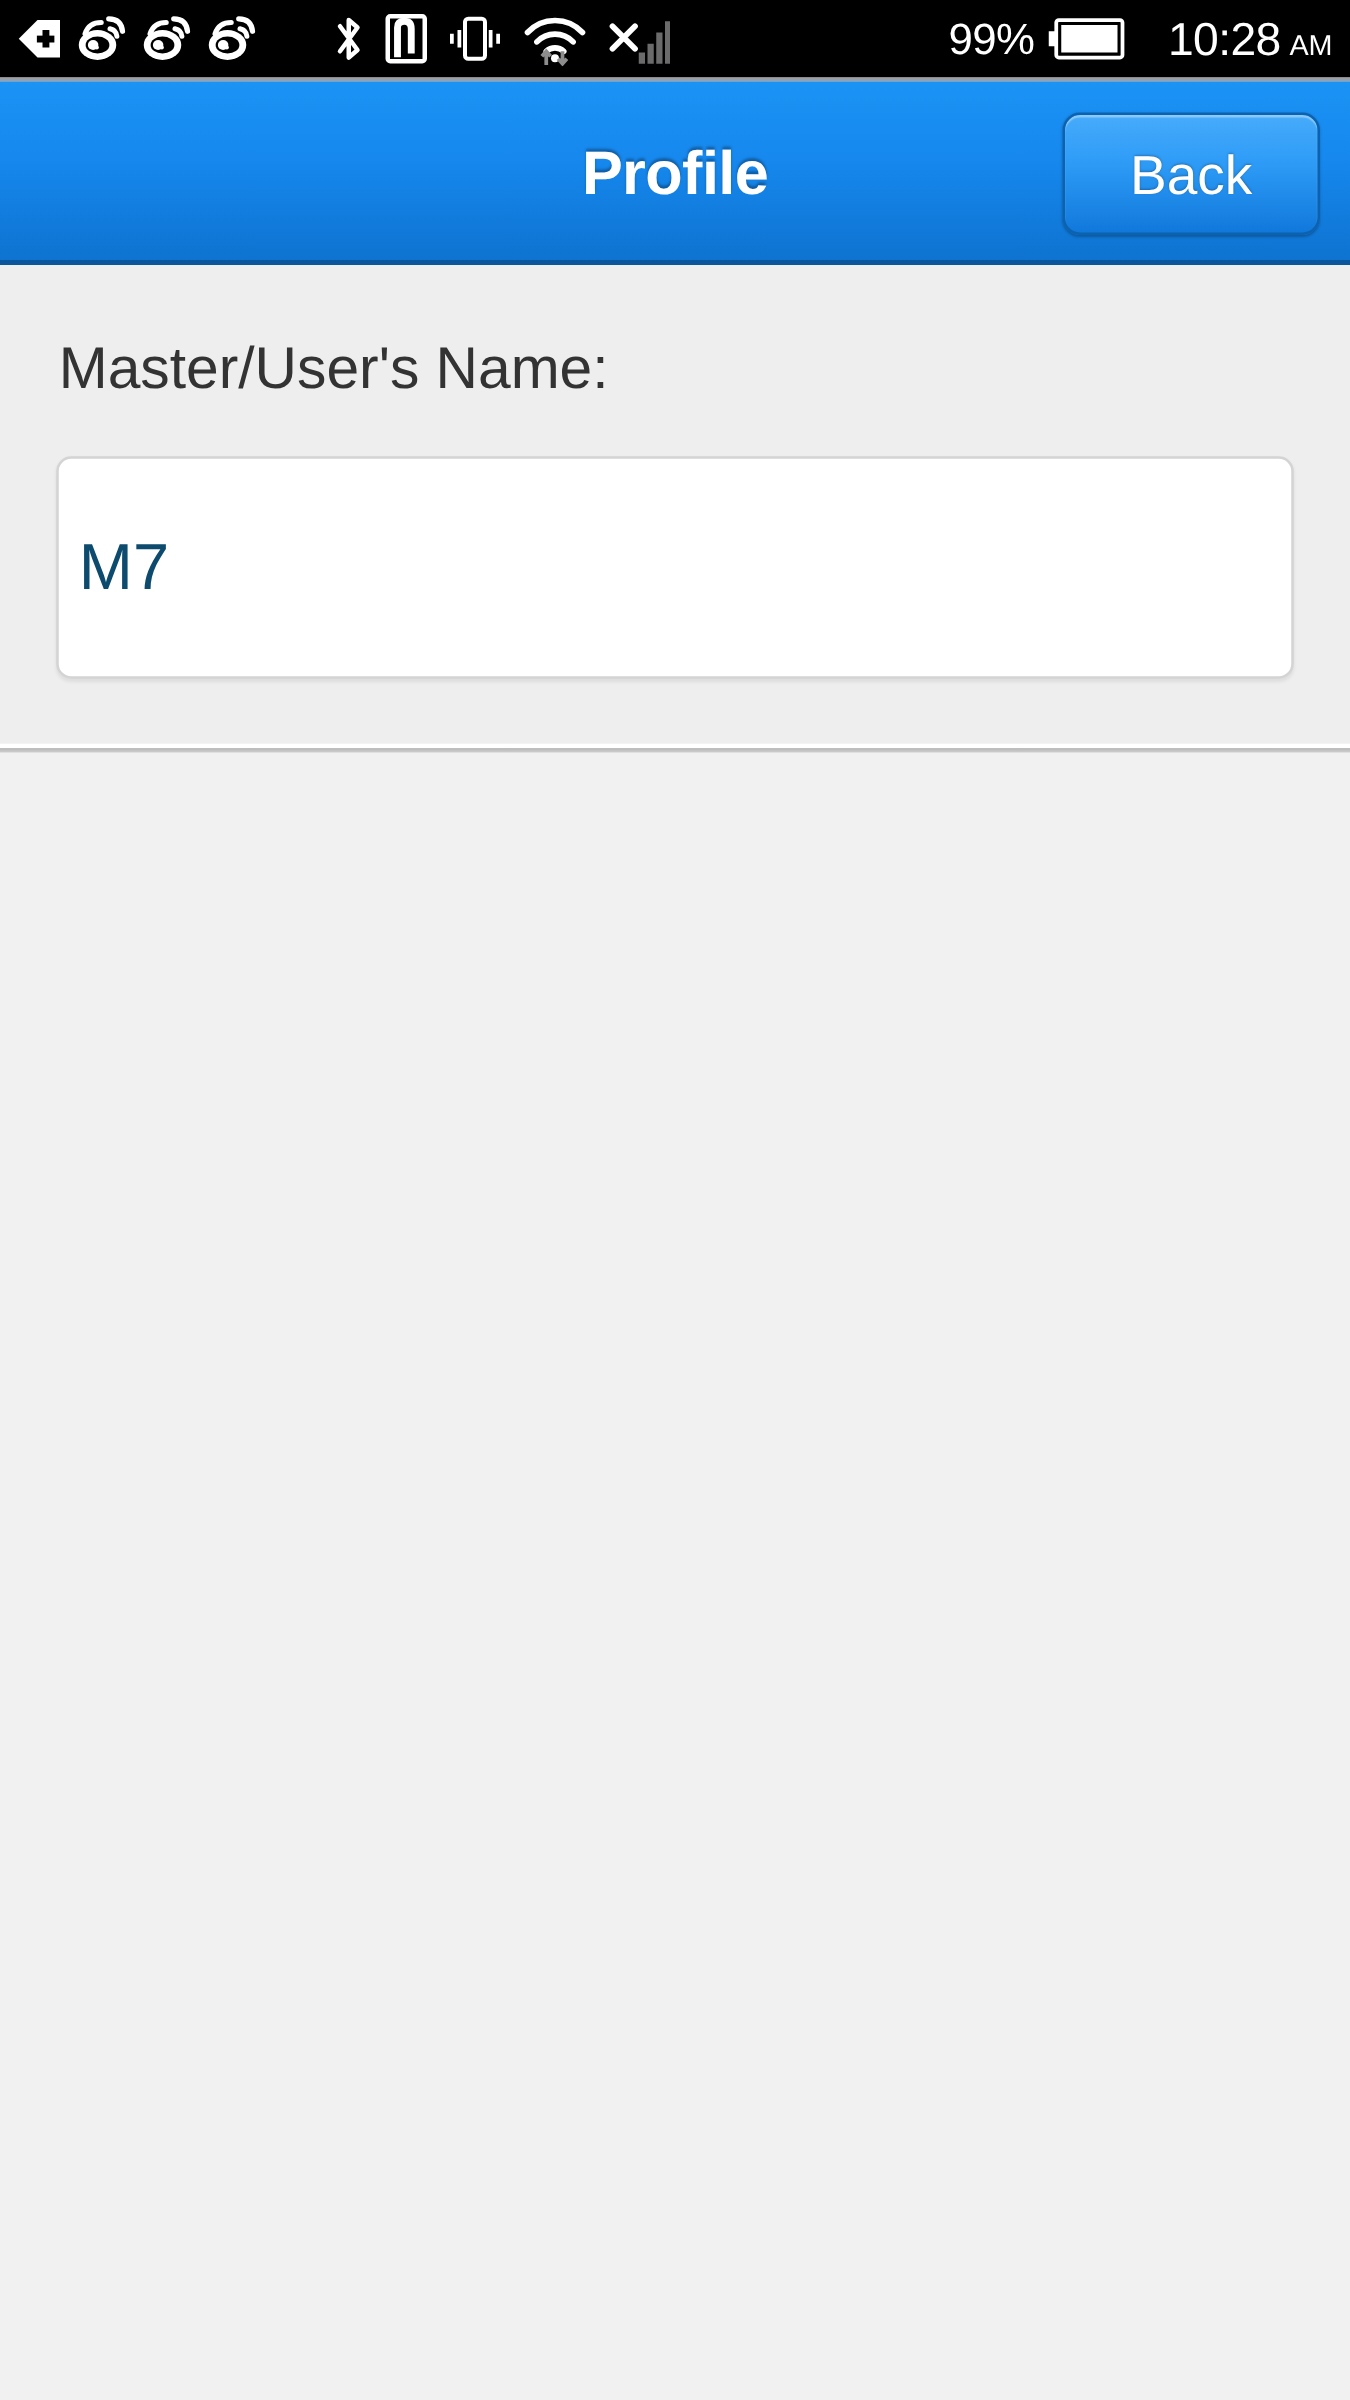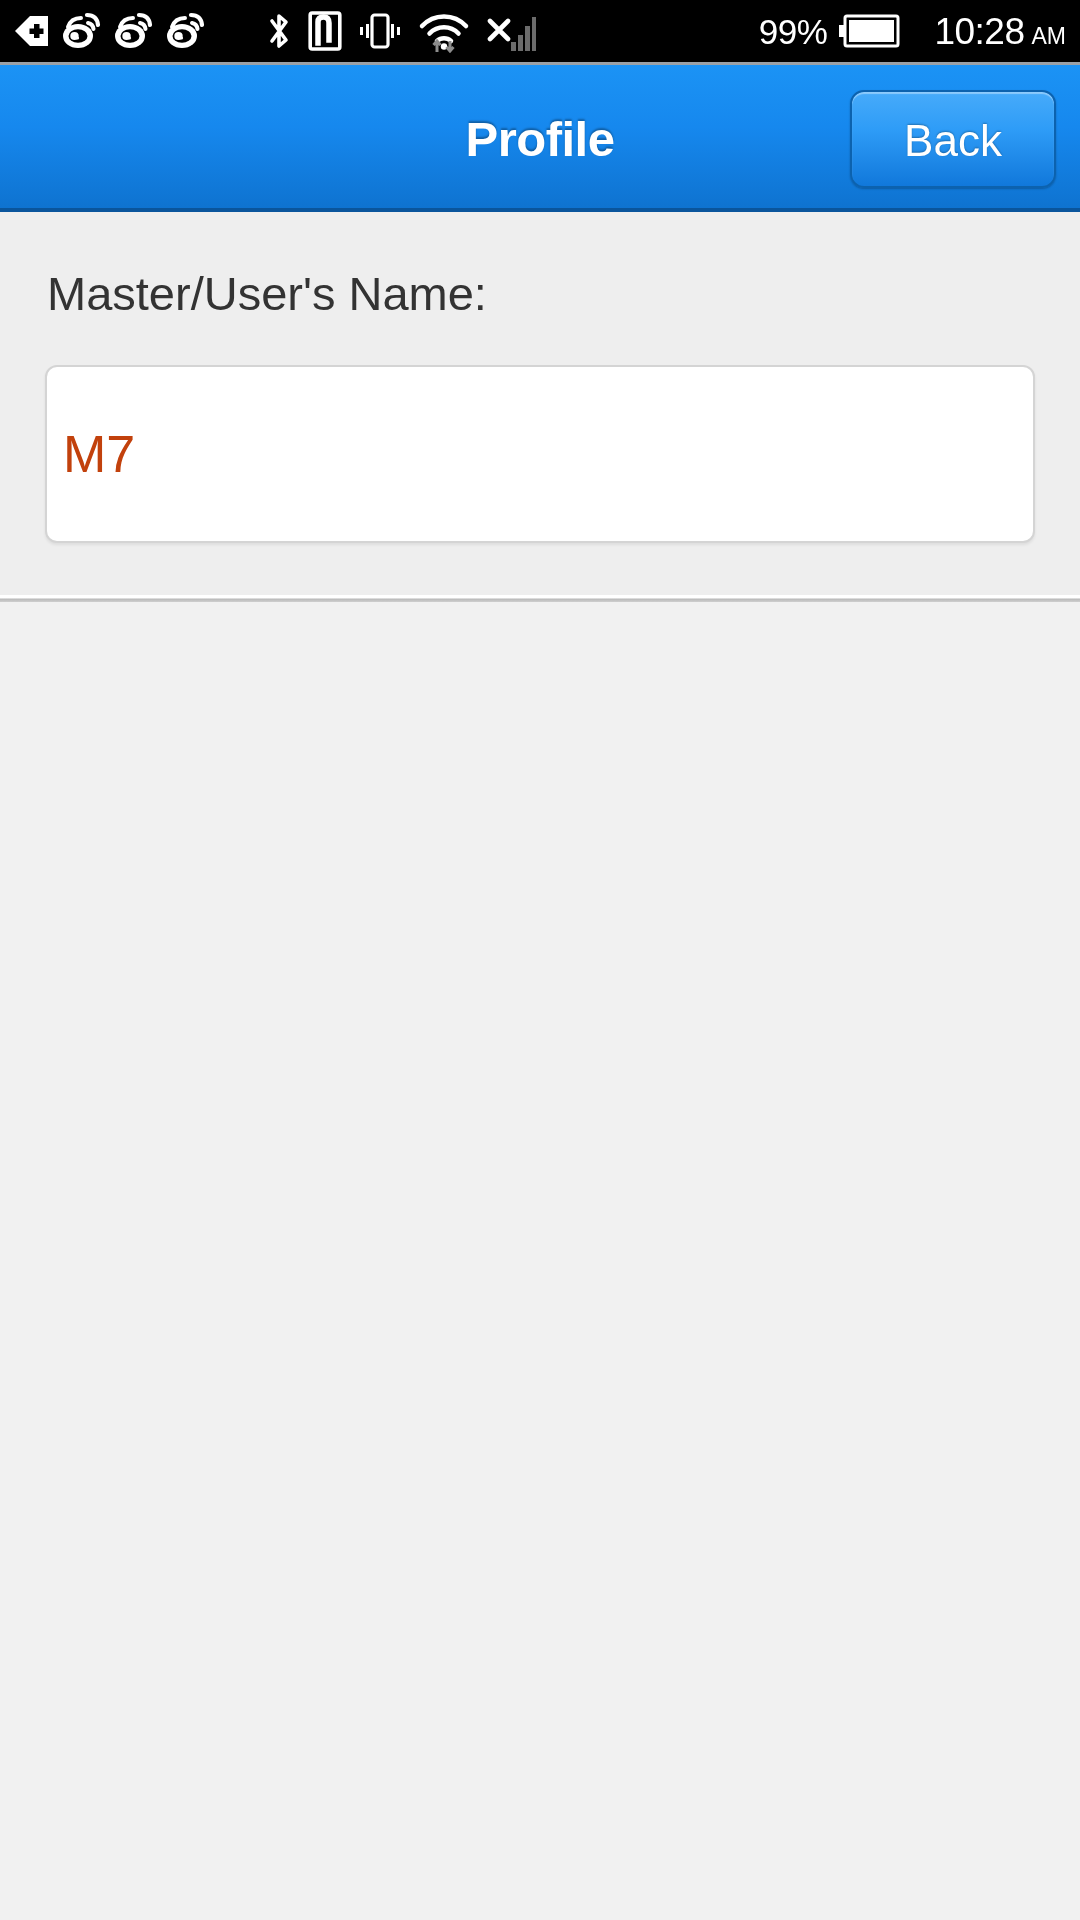--- a/index.html
+++ b/index.html
@@ -194,21 +194,21 @@
     align-items: center;
     padding: 0 16px;
   }
   .text-field input {
     width: 100%;
     border: none;
     outline: none;
     background: transparent;
     font-family: "Liberation Sans", sans-serif;
     font-size: 52px;
-    color: #c2410c;
+    color: #0c4a6e;
     padding: 0;
   }
   .text-field input::placeholder { color: #b0b0b0; }
 
   .empty-area {
     flex: 1 1 auto;
     background: #f1f1f1;
   }
 </style>
 </head>

